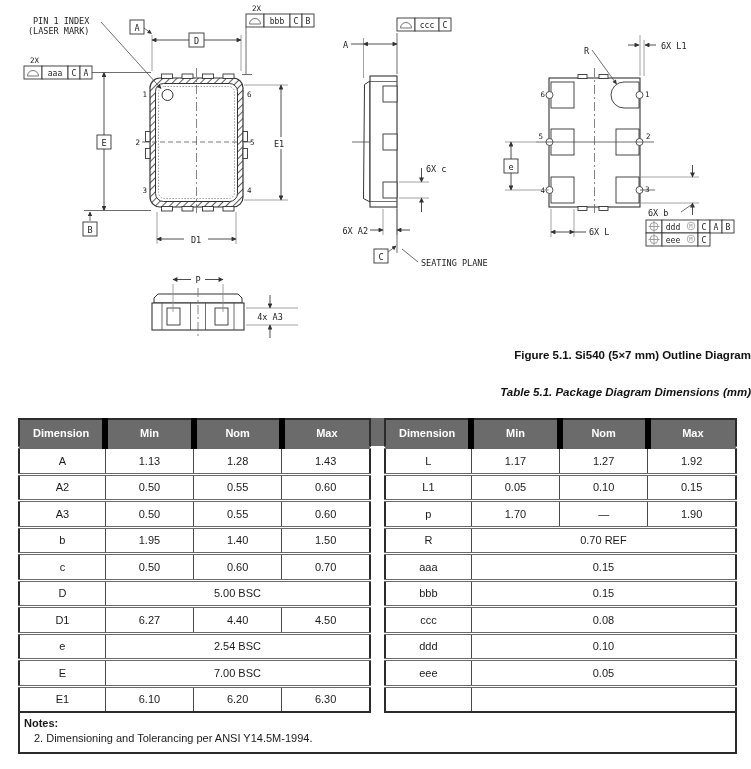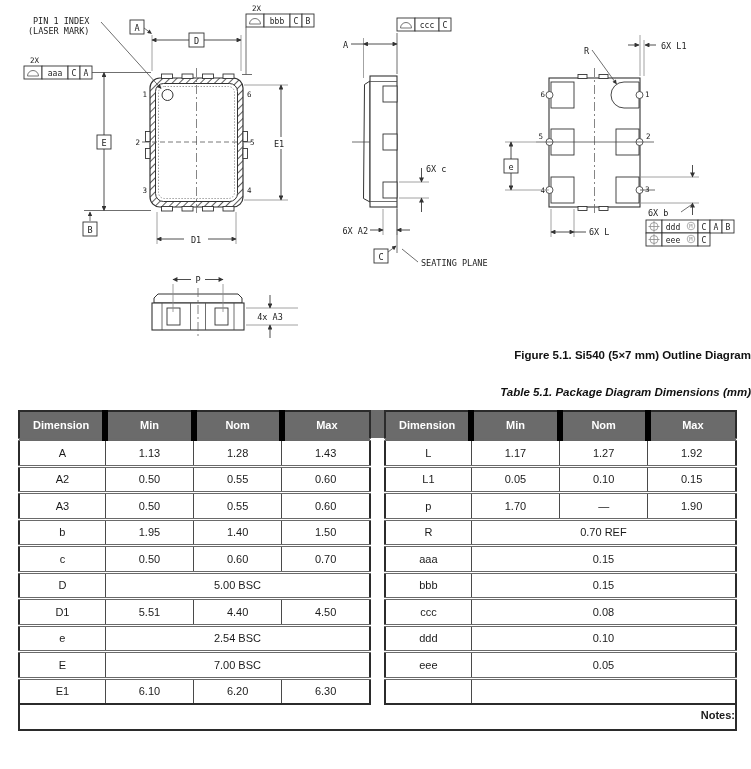--- a/index.html
+++ b/index.html
@@ -14,29 +14,29 @@
   .ext{stroke:#8c8c8c;stroke-width:.8;fill:none;}
   .dim{stroke:#3a3a3a;stroke-width:.9;fill:none;}
   .cl{stroke:#666;stroke-width:.8;stroke-dasharray:9 3 2 3;fill:none;}
   .dsh{stroke:#555;stroke-width:.8;stroke-dasharray:5 3;fill:none;}
   .cell{fill:#fff;stroke:#333;stroke-width:.9;}
   .whitebg{fill:#fff;stroke:none;}
   .sym{stroke:#666;stroke-width:.9;fill:none;}
   .caption{text-align:right;font-weight:bold;font-size:11.5px;color:#111;}
   #figcap{margin-top:4px;}
   #tabcap{margin-top:25px;font-style:italic;}
-  .tables{display:flex;margin:12px 14px 0 18px;width:719px;}
+  .tables{display:flex;margin:20px 14px 0 18px;width:719px;}
   .gap{width:13px;}
   .gap::before{content:"";display:block;height:28px;background:#6b6b6b;}
   table{border-collapse:collapse;table-layout:fixed;flex:1;border:2px solid #2b2b2b;font-size:11px;}
   th{background:#6b6b6b;color:#fff;font-weight:bold;height:24px;border-left:6px solid #000000;border-bottom:1px solid #2b2b2b;}
   td{height:21.5px;text-align:center;border-left:1px solid #4a4a4a;border-top:3px double #6a6a6a;background:#fff;}
   th:first-child,td:first-child{border-left:none;}
   col.c1{width:24.6%;} col.cx{width:25.13%;}
-  .notes{margin:0 14px 0 18px;width:715px;border:2px solid #2b2b2b;border-top:none;padding:4px 0 8px 0;font-size:11px;text-align:right;}
+  .notes{margin:0 14px 0 18px;width:715px;border:2px solid #2b2b2b;border-top:none;padding:4px 0 8px 0;font-size:11px;}
   .notes-title{font-weight:bold;padding-left:4px;}
   .note-item{padding-left:14px;margin-top:3px;}
 </style>
 </head>
 <body>
 
 <svg width="751" height="345" viewBox="0 0 751 345">
   <defs>
     <pattern id="hatch" width="5" height="5" patternUnits="userSpaceOnUse" patternTransform="rotate(45)">
       <rect width="5" height="5" fill="#fff"></rect>
@@ -390,21 +390,21 @@
           <td>0.50</td>
           <td>0.60</td>
           <td>0.70</td>
         </tr>
       <tr>
           <td>D</td>
           <td colspan="3">5.00 BSC</td>
         </tr>
       <tr>
           <td>D1</td>
-          <td>5.51</td>
+          <td>6.27</td>
           <td>4.40</td>
           <td>4.50</td>
         </tr>
       <tr>
           <td>e</td>
           <td colspan="3">2.54 BSC</td>
         </tr>
       <tr>
           <td>E</td>
           <td colspan="3">7.00 BSC</td>
@@ -481,13 +481,14 @@
       <tr>
           <td></td>
           <td colspan="3"></td>
         </tr>
     </tbody>
   </table>
 </div>
 
 <div class="notes">
   <div class="notes-title">Notes:</div>
+  <div class="note-item">2. Dimensioning and Tolerancing per ANSI Y14.5M-1994.</div>
 </div>
 
 </body></html>

